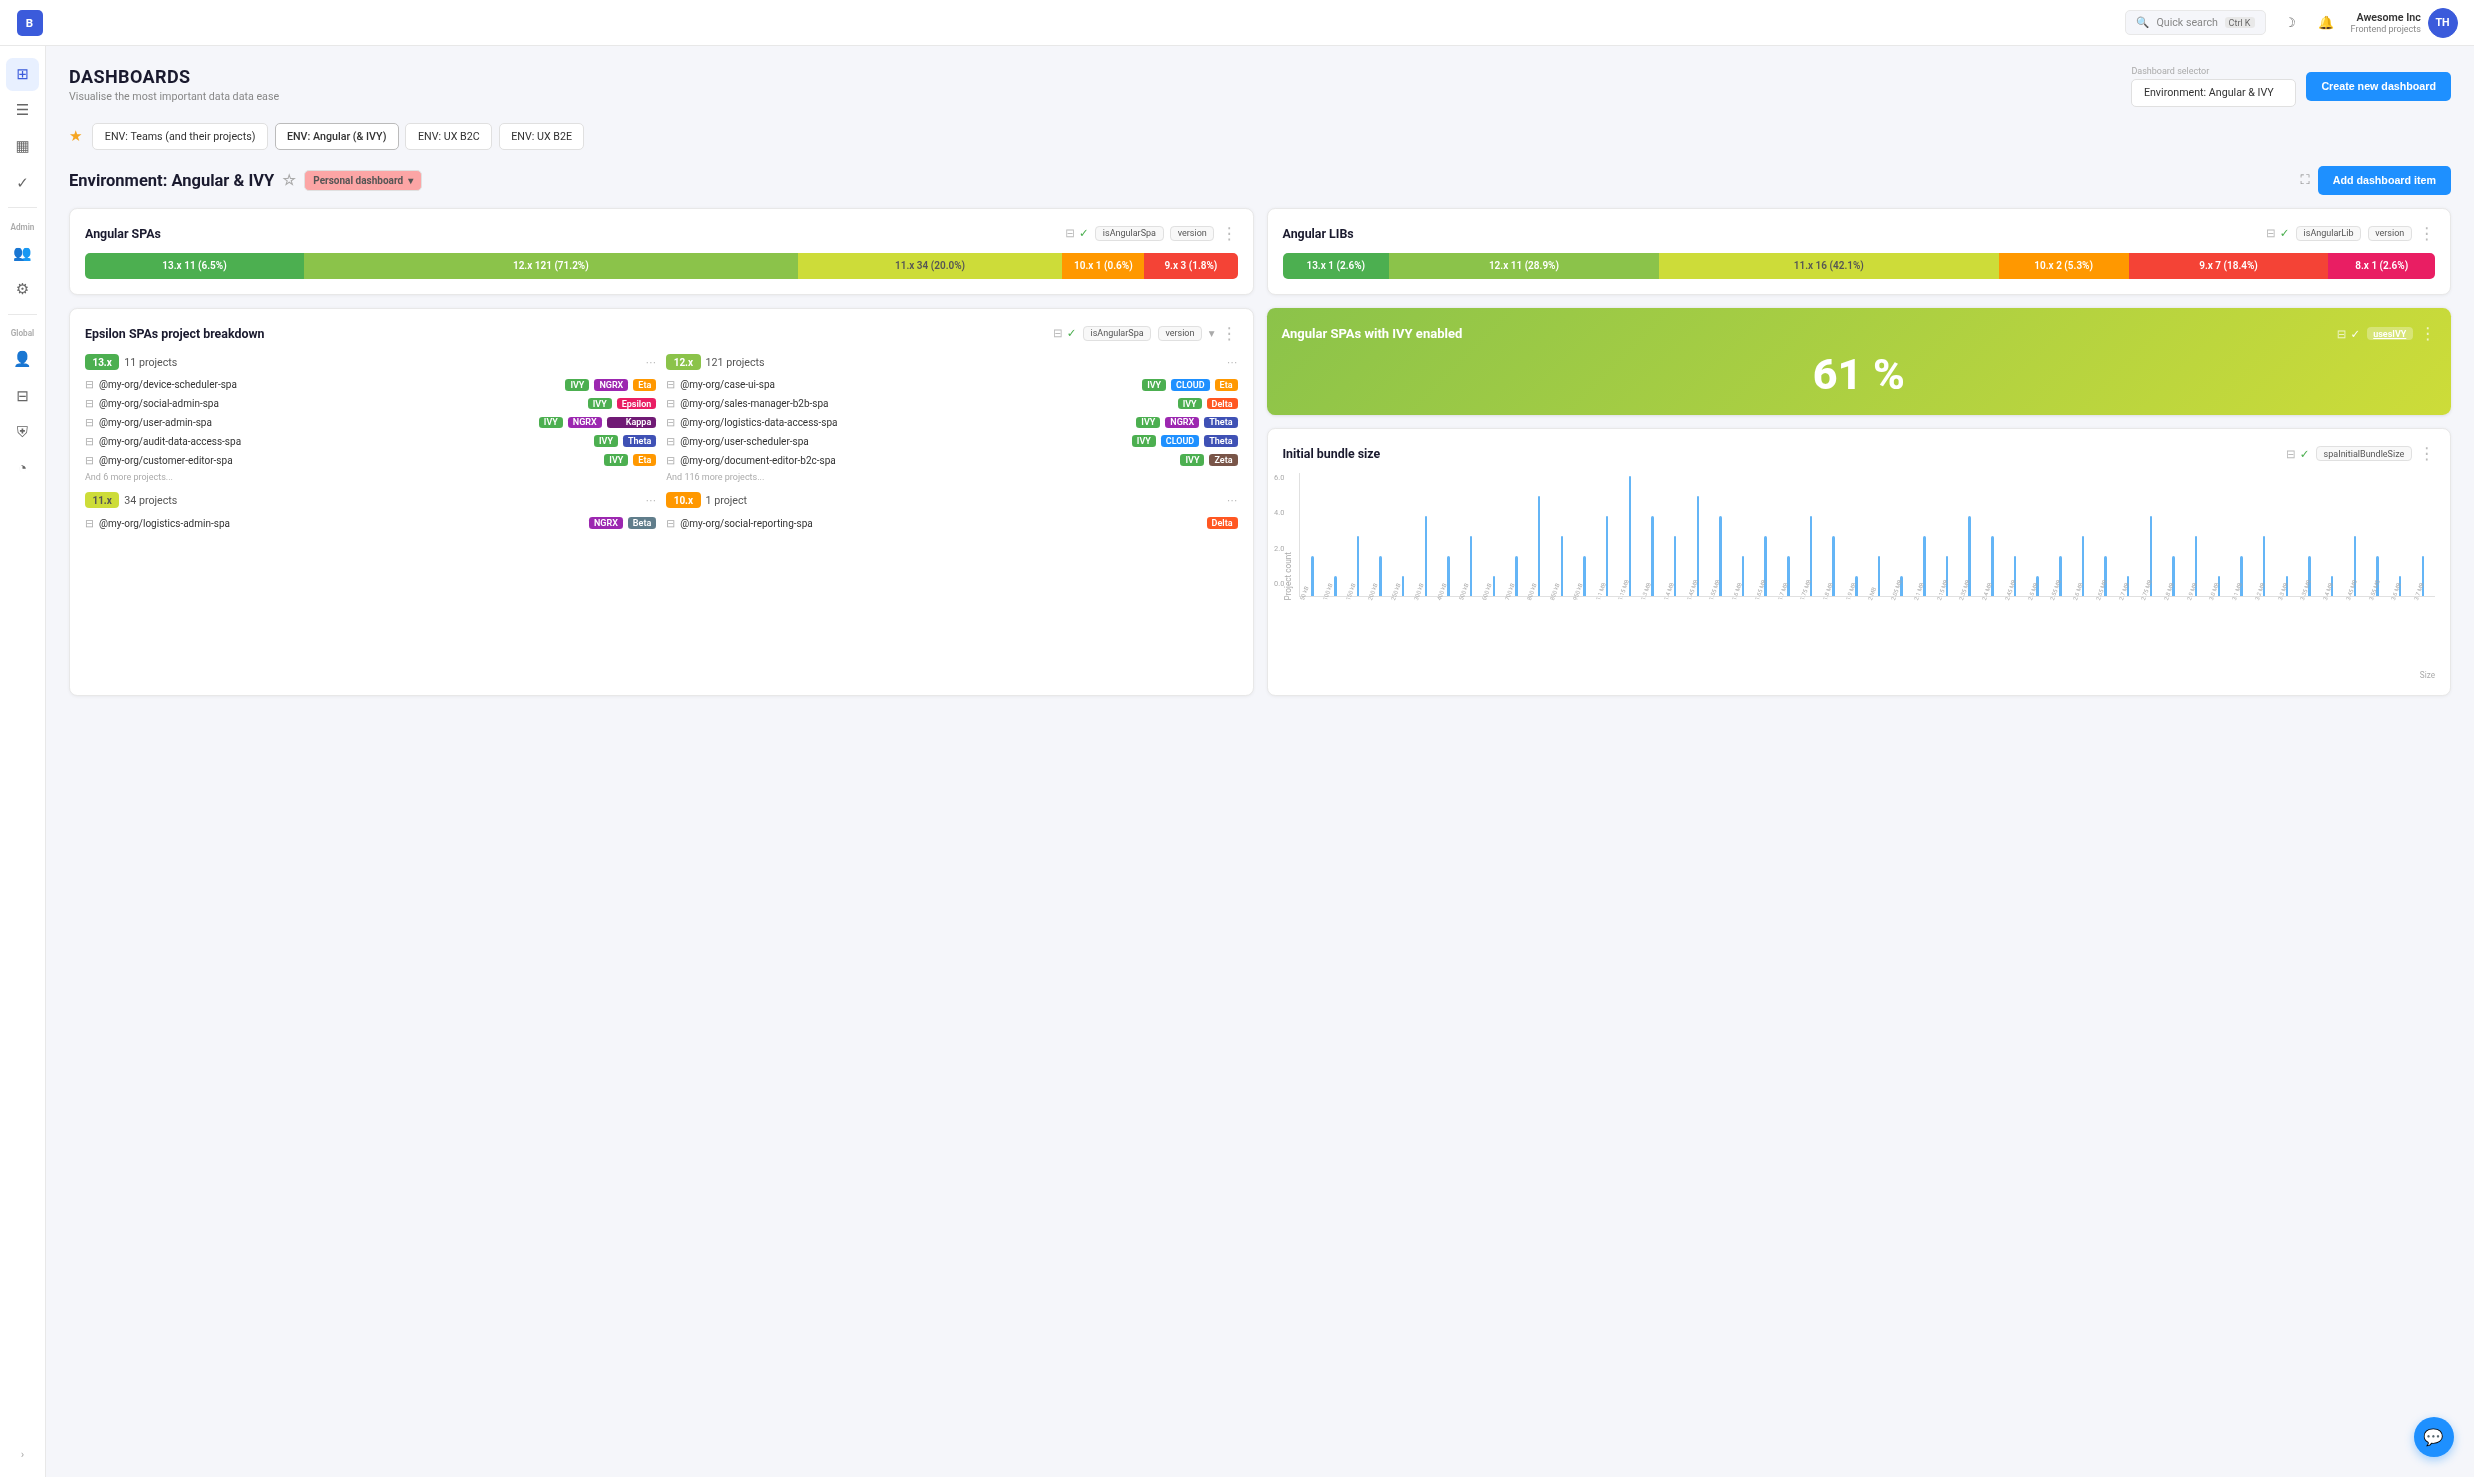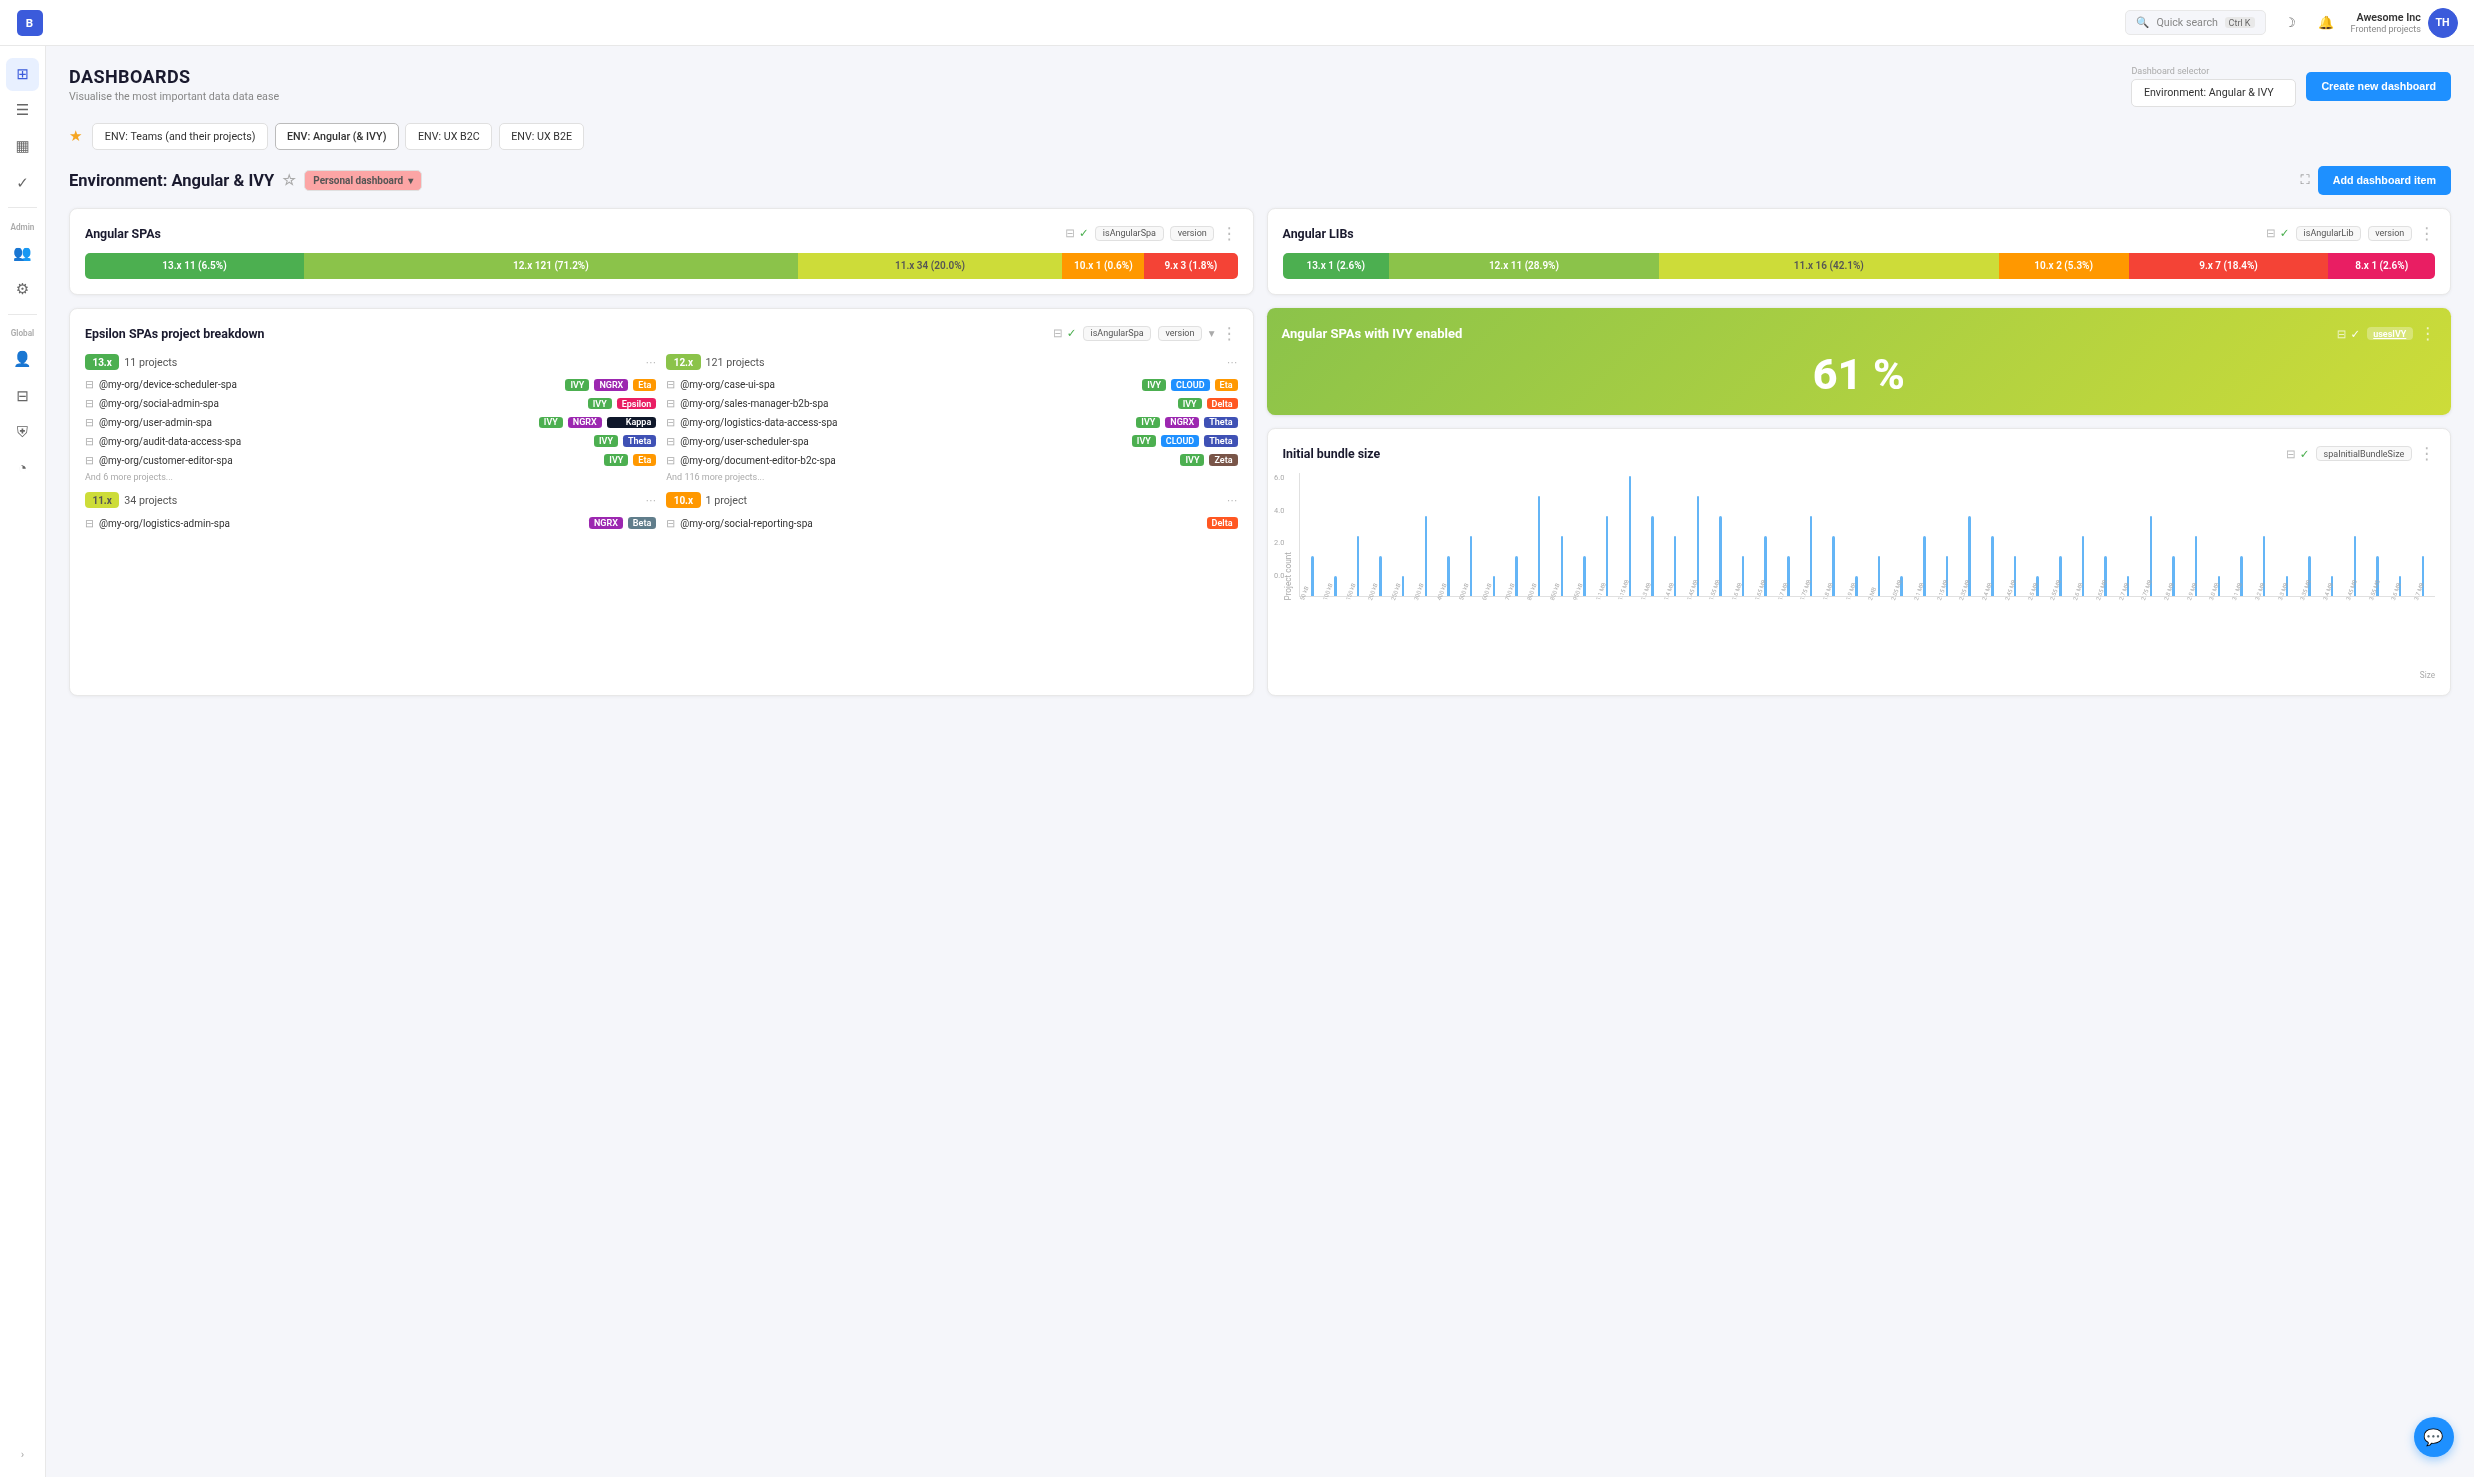--- a/index.html
+++ b/index.html
@@ -312,21 +312,21 @@
       padding: 0.8px 5px;
       font-size: 9px;
       font-weight: 600;
       color: white;
     }
     .tag-ivy { background: #4caf50; }
     .tag-ngrx { background: #9c27b0; }
     .tag-cloud { background: #1e90ff; }
     .tag-eta { background: #ff9800; color: white; }
     .tag-epsilon { background: #e91e63; }
-    .tag-kappa { background: #0f172a; padding-left: 19px; }
+    .tag-kappa { background: #701a75; padding-left: 19px; }
     .tag-theta { background: #3f51b5; }
     .tag-delta { background: #ff5722; }
     .tag-zeta { background: #795548; }
     .tag-beta { background: #607d8b; }
 
     .more-projects { font-size: 9px; color: #aaa; margin-top: 3.3px; }
 
     
     .ivy-widget {
       background: linear-gradient(135deg, #8bc34a 0%, #cddc39 100%);
@@ -708,21 +708,21 @@
             <span class="widget-icon check-icon green">✓</span>
           </div>
           <span class="widget-tag">spaInitialBundleSize</span>
           <span class="widget-menu">⋮</span>
         </div>
         <div style="display:flex;gap:6.6px;align-items:stretch;">
           <div class="chart-y-title">Project count</div>
           <div style="flex:1;">
             <div id="chart-bars-container" style="display:flex;align-items:flex-end;height:124px;border-bottom:0.8px solid #e0e0e0;border-left:0.8px solid #e0e0e0;padding:3.3px 1.6px 0 1.6px;gap:0.8px;position:relative;">
 
-              <div style="position:absolute;left:-26px;top:0;bottom:16px;display:flex;flex-direction:column;justify-content:space-between;padding-bottom:0;">
+              <div style="position:absolute;left:-26px;top:0;bottom:8px;display:flex;flex-direction:column;justify-content:space-between;padding-bottom:0;">
                 <span style="font-size:7.4px;color:#aaa;">6.0</span>
                 <span style="font-size:7.4px;color:#aaa;">4.0</span>
                 <span style="font-size:7.4px;color:#aaa;">2.0</span>
                 <span style="font-size:7.4px;color:#aaa;">0.0</span>
               </div>
             <div style="display: flex; flex-direction: column; align-items: center; justify-content: flex-end; flex: 1 1 0%; min-width: 1.6px; height: 100%;">
                   <div style="width: 2.5px; background: rgb(100, 181, 246); border-radius: 1.6px 1.6px 0px 0px; height: 33.3333%; min-height: 1.6px;"></div>
                 </div>
                 <div style="display: flex; flex-direction: column; align-items: center; justify-content: flex-end; flex: 1 1 0%; min-width: 1.6px; height: 100%;">
                   <div style="width: 2.5px; background: rgb(100, 181, 246); border-radius: 1.6px 1.6px 0px 0px; height: 16.6667%; min-height: 1.6px;"></div>

